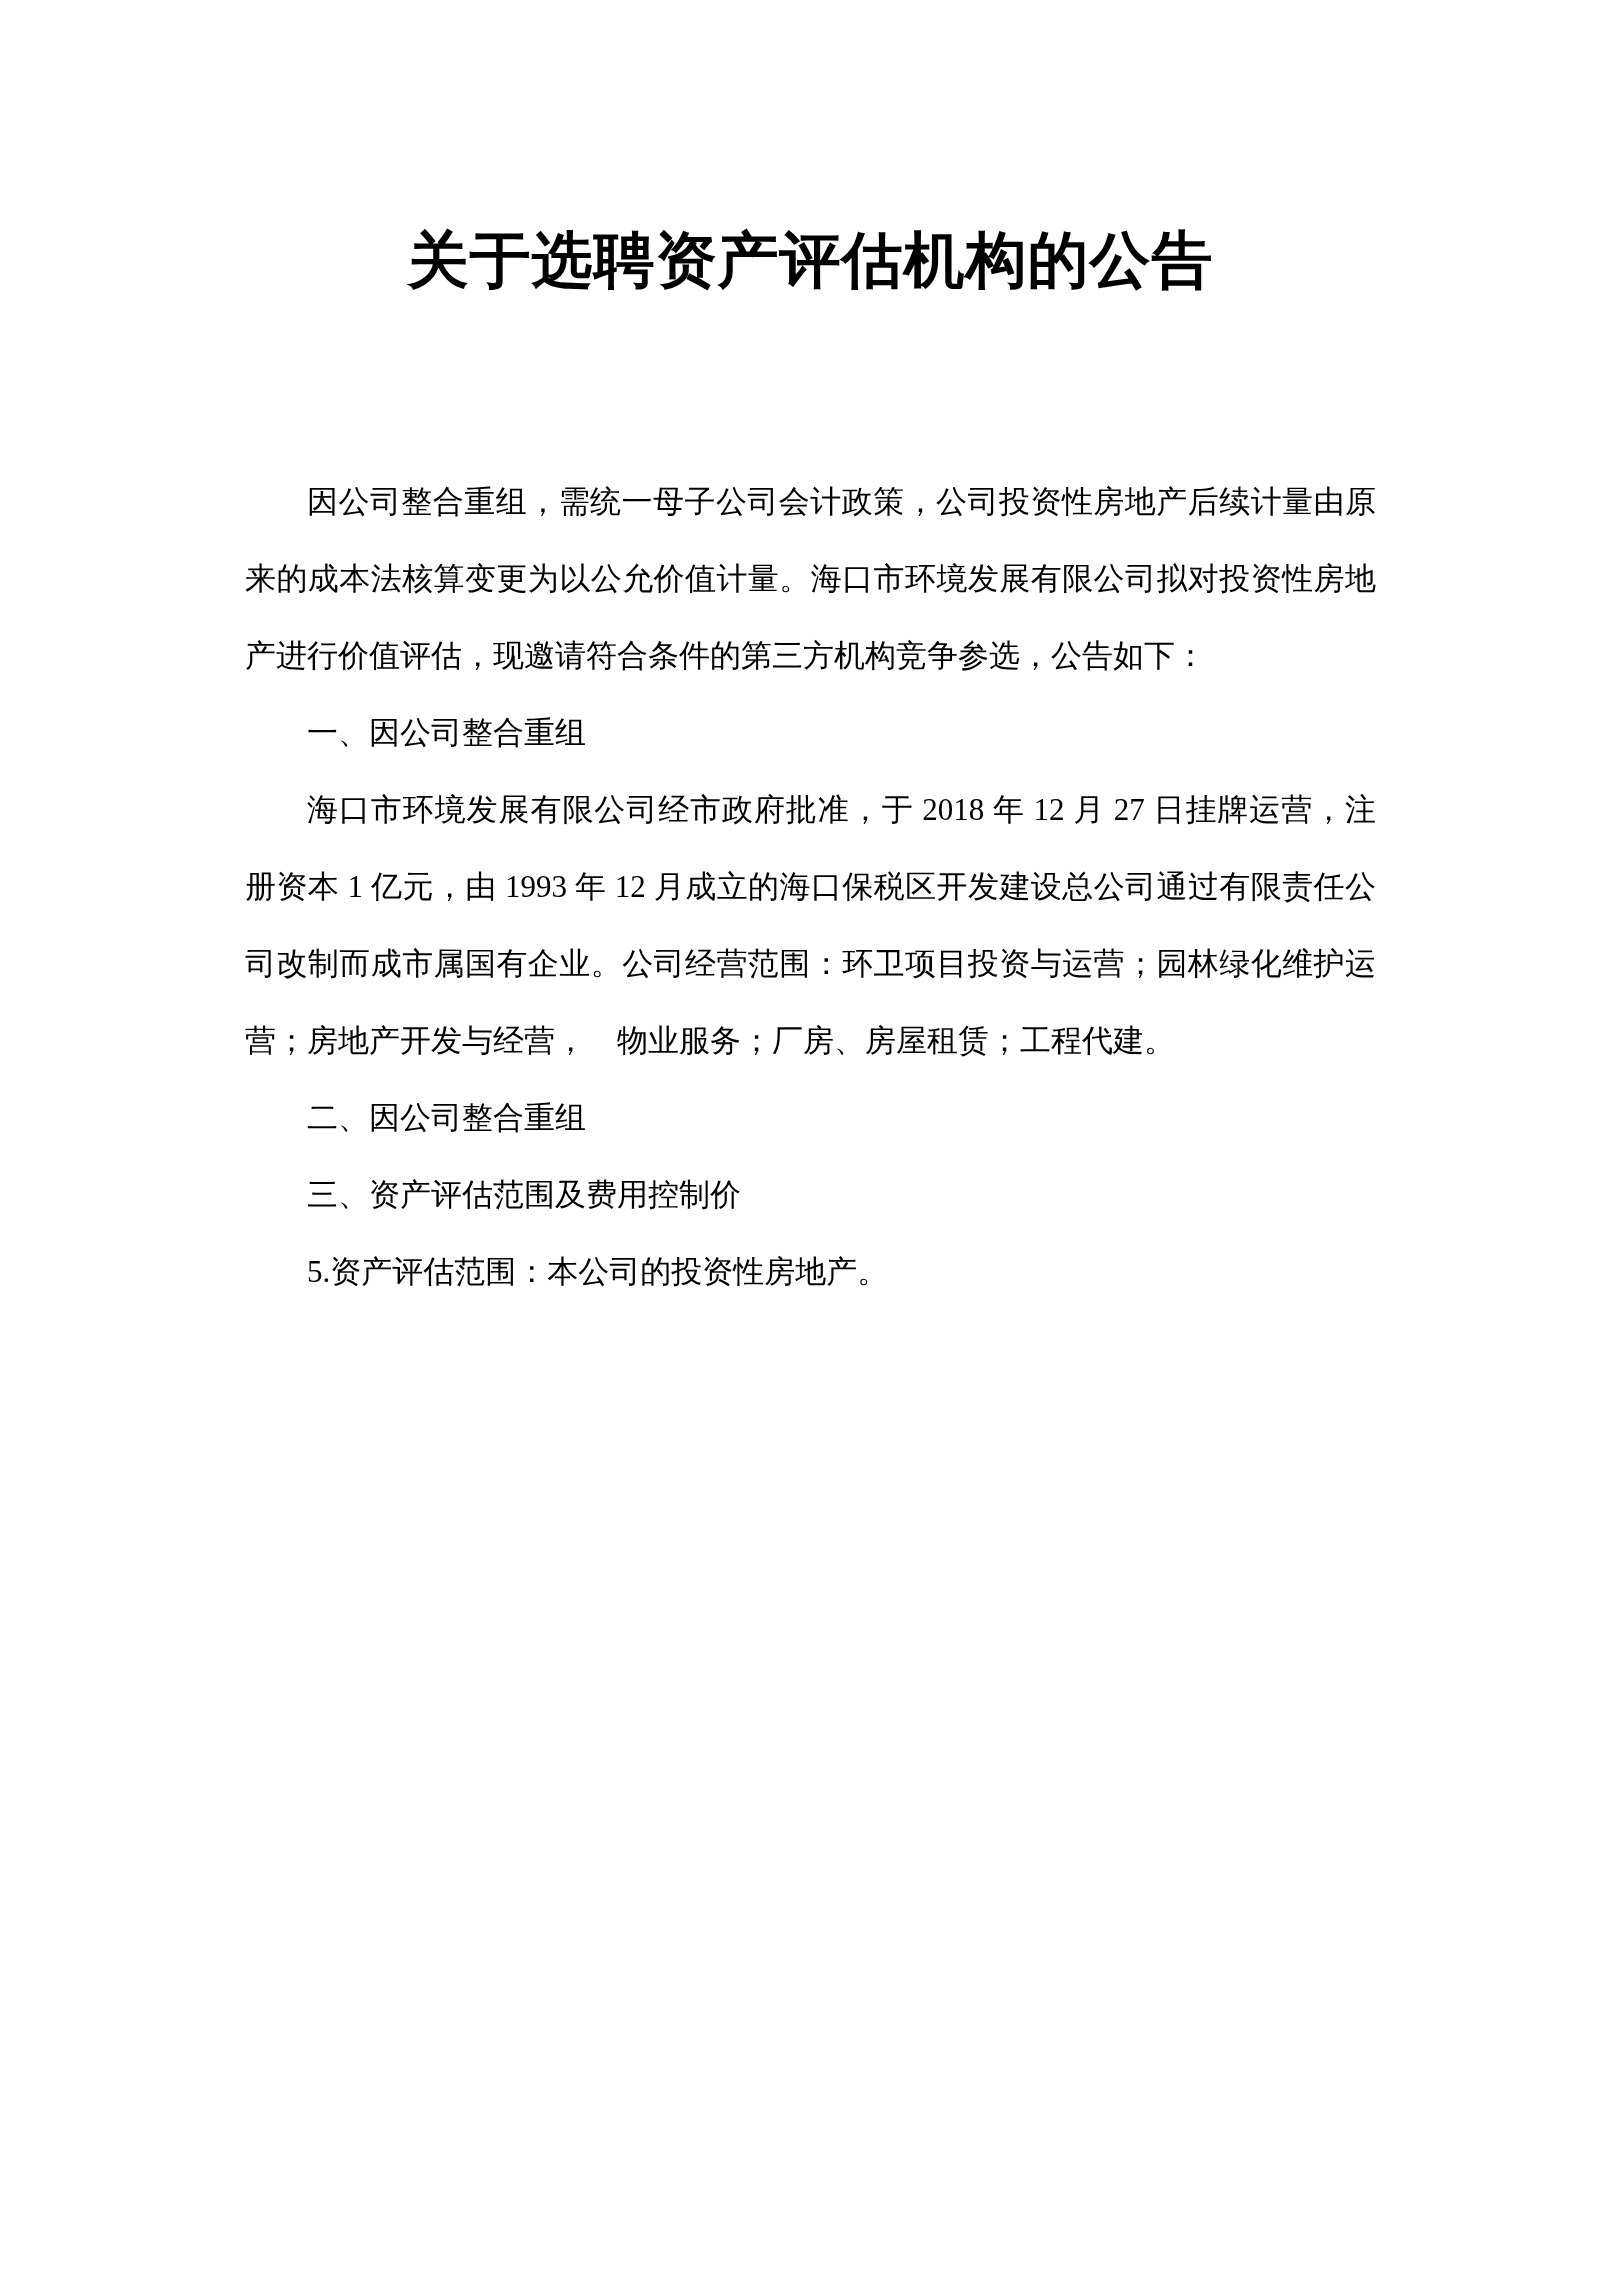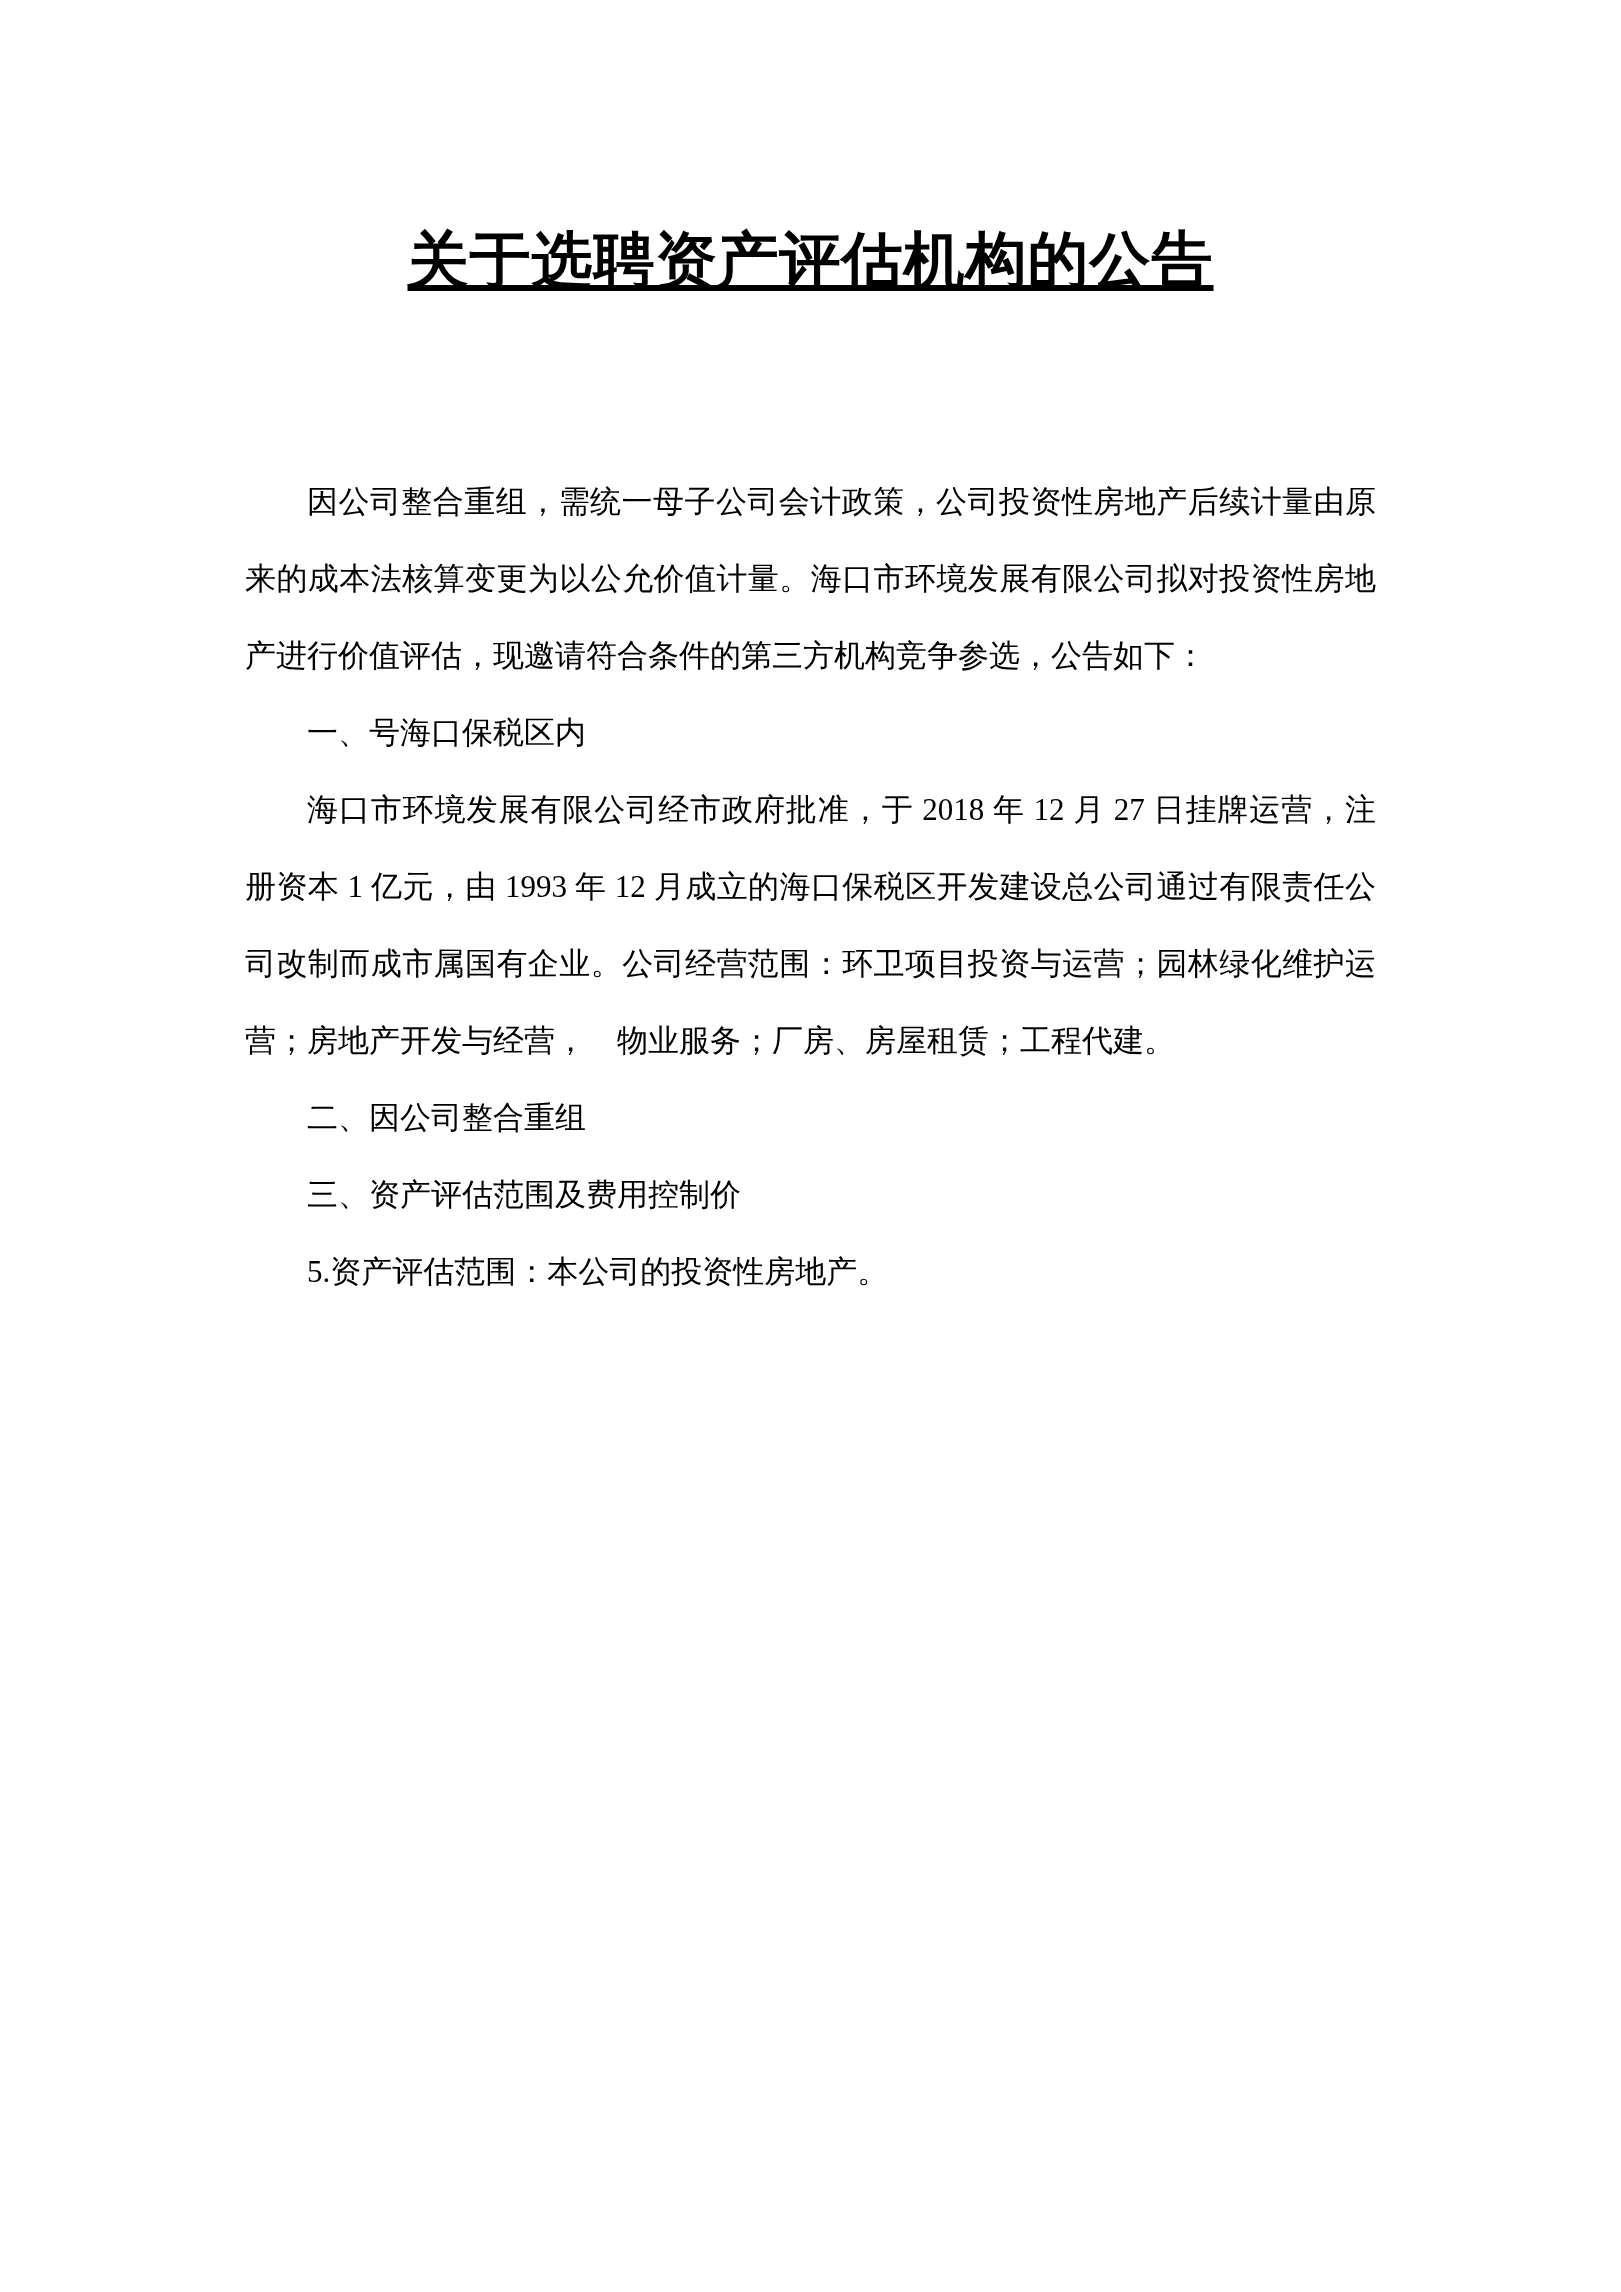--- a/index.html
+++ b/index.html
@@ -24,21 +24,20 @@
   .doc-title {
     margin: 229px 0 0 0;
     text-align: center;
     font-family: "Liberation Sans", sans-serif;
     font-weight: 900;
     font-size: 61px;
     line-height: 63px;
     letter-spacing: 1px;
     color: #000000;
     white-space: nowrap;
-    text-decoration: underline;
   }
   .doc-body {
     margin-top: 171px;
     font-family: "Liberation Serif", serif;
     font-size: 31px;
     line-height: 77px;
     color: #000000;
     text-align: justify;
     text-justify: inter-ideograph;
   }
@@ -51,21 +50,21 @@
 </head>
 <body>
 
 <div class="page">
   <div class="doc">
 
     <h1 class="doc-title">关于选聘资产评估机构的公告</h1>
 
     <div class="doc-body">
       <p class="para">因公司整合重组，需统一母子公司会计政策，公司投资性房地产后续计量由原来的成本法核算变更为以公允价值计量。海口市环境发展有限公司拟对投资性房地产进行价值评估，现邀请符合条件的第三方机构竞争参选，公告如下：</p>
-      <p class="para">一、号海口保税区内</p>
+      <p class="para">一、因公司整合重组</p>
       <p class="para">海口市环境发展有限公司经市政府批准，于 2018 年 12 月 27 日挂牌运营，注册资本 1 亿元，由 1993 年 12 月成立的海口保税区开发建设总公司通过有限责任公司改制而成市属国有企业。公司经营范围：环卫项目投资与运营；园林绿化维护运营；房地产开发与经营，　物业服务；厂房、房屋租赁；工程代建。</p>
       <p class="para">二、因公司整合重组</p>
       <p class="para">三、资产评估范围及费用控制价</p>
       <p class="para">5.资产评估范围：本公司的投资性房地产。</p>
     </div>
 
   </div>
 </div>
 
 

